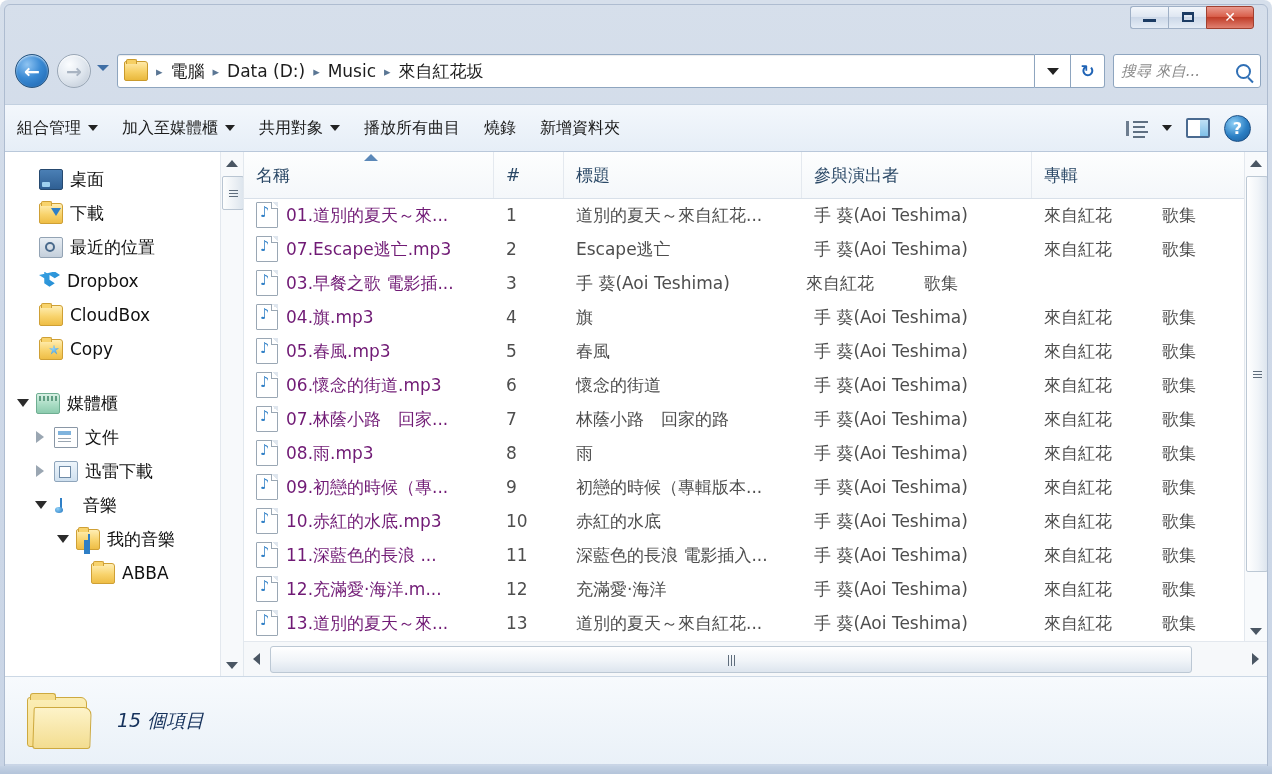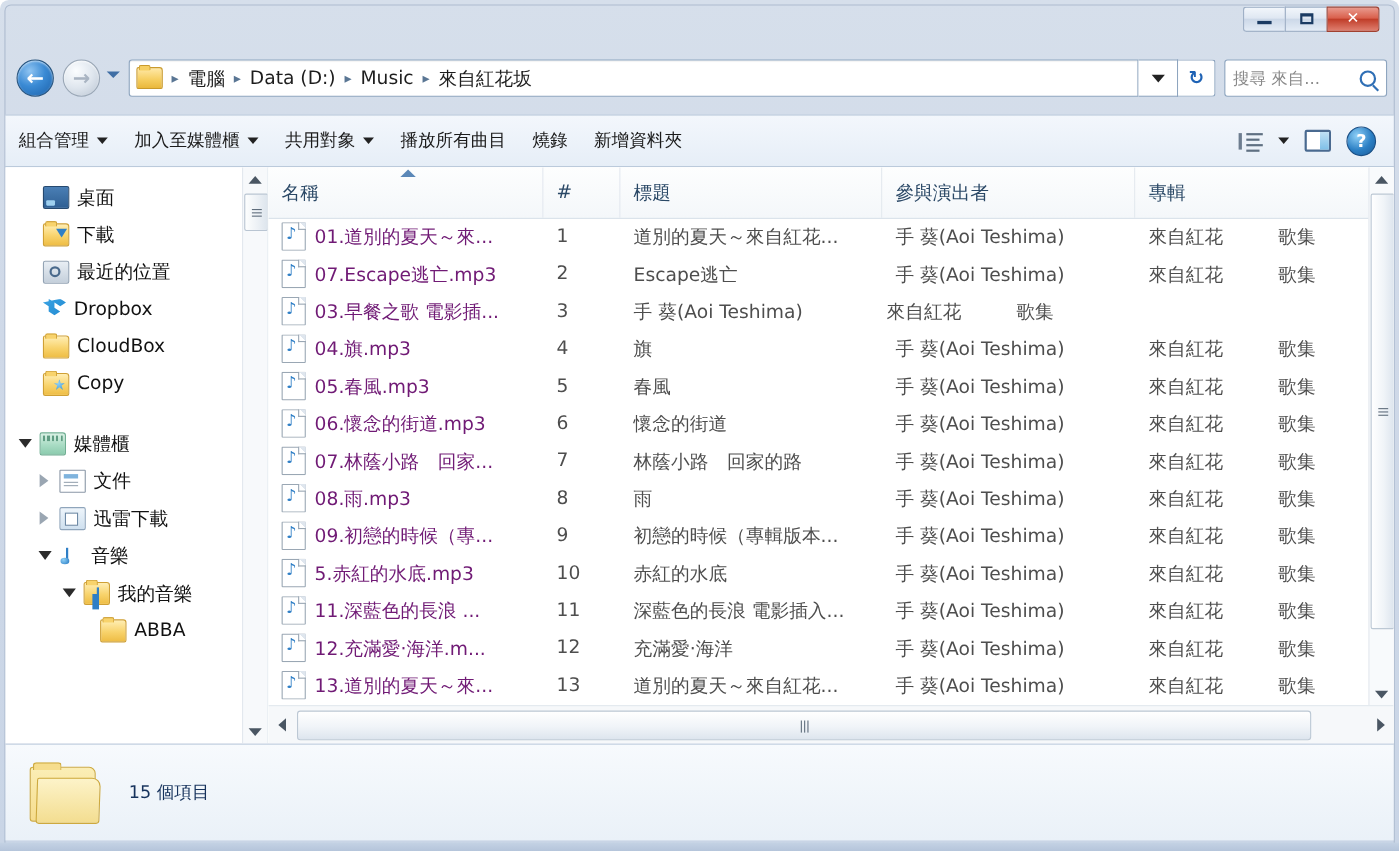--- a/index.html
+++ b/index.html
@@ -113,21 +113,21 @@
     background:#fff;border:1px solid #8ea5bf;border-left:none;border-radius:0 3px 3px 0;
     box-sizing:border-box;display:flex;align-items:center;justify-content:center;
     color:#1f63b5;font-size:17px;font-weight:bold;
   }
   .searchbox{
     position:absolute;left:1108px;top:9px;width:148px;height:34px;
     background:#fff;border:1px solid #8ea5bf;border-radius:3px;
     box-sizing:border-box;display:flex;align-items:center;justify-content:space-between;
     padding:0 7px;
   }
-  .search-ph{font-size:15px;color:#8a8a8a;white-space:nowrap;overflow:hidden;}
+  .search-ph{font-size:15px;color:#8a8a8a;font-style:italic;white-space:nowrap;overflow:hidden;}
   .mag{
     width:11px;height:11px;border:2px solid #2f6fb5;border-radius:50%;
     position:relative;flex:none;margin-right:2px;
   }
   .mag:after{
     content:"";position:absolute;right:-5px;bottom:-4px;width:7px;height:2px;
     background:#2f6fb5;transform:rotate(45deg);
   }
 
   
@@ -392,21 +392,21 @@
   .sf-back:before{
     content:"";position:absolute;left:2px;top:-5px;width:24px;height:6px;
     background:#f6dd8d;border:1px solid #cda93f;border-bottom:none;border-radius:3px 3px 0 0;
   }
   .sf-front{
     position:absolute;left:6px;top:14px;width:56px;height:40px;
     background:linear-gradient(to bottom,#fdf3c9 0%,#f3dd90 100%);
     border:1px solid #cda93f;border-radius:2px 8px 3px 3px;
     transform:skewX(-2deg);
   }
-  .status-text{font-size:16px;color:#16325c;}
+  .status-text{font-size:19px;color:#16325c;font-style:italic;}
 
   
   .bottom-strip{
     position:absolute;left:0;bottom:0;width:1272px;height:8px;
     background:linear-gradient(to bottom,#c4d2e4,#b4c4da);
   }
 </style>
 </head>
 <body>
 
@@ -700,21 +700,21 @@
             </div>
             <div class="fcell c-num" style="width:70px">9</div>
             <div class="fcell c-title" style="width:238px">初戀的時候（專輯版本...</div>
             <div class="fcell c-artist" style="width:230px">手  葵(Aoi Teshima)</div>
             <div class="fcell c-album" style="width:118px">來自紅花</div>
             <div class="fcell c-album" style="width:90px">歌集</div>
           </div>
           <div class="frow">
             <div class="fcell c-name" style="width:250px">
               <span class="mp3icon"></span>
-              <span>5.赤紅的水底.mp3</span>
+              <span>10.赤紅的水底.mp3</span>
             </div>
             <div class="fcell c-num" style="width:70px">10</div>
             <div class="fcell c-title" style="width:238px">赤紅的水底</div>
             <div class="fcell c-artist" style="width:230px">手  葵(Aoi Teshima)</div>
             <div class="fcell c-album" style="width:118px">來自紅花</div>
             <div class="fcell c-album" style="width:90px">歌集</div>
           </div>
           <div class="frow">
             <div class="fcell c-name" style="width:250px">
               <span class="mp3icon"></span>

